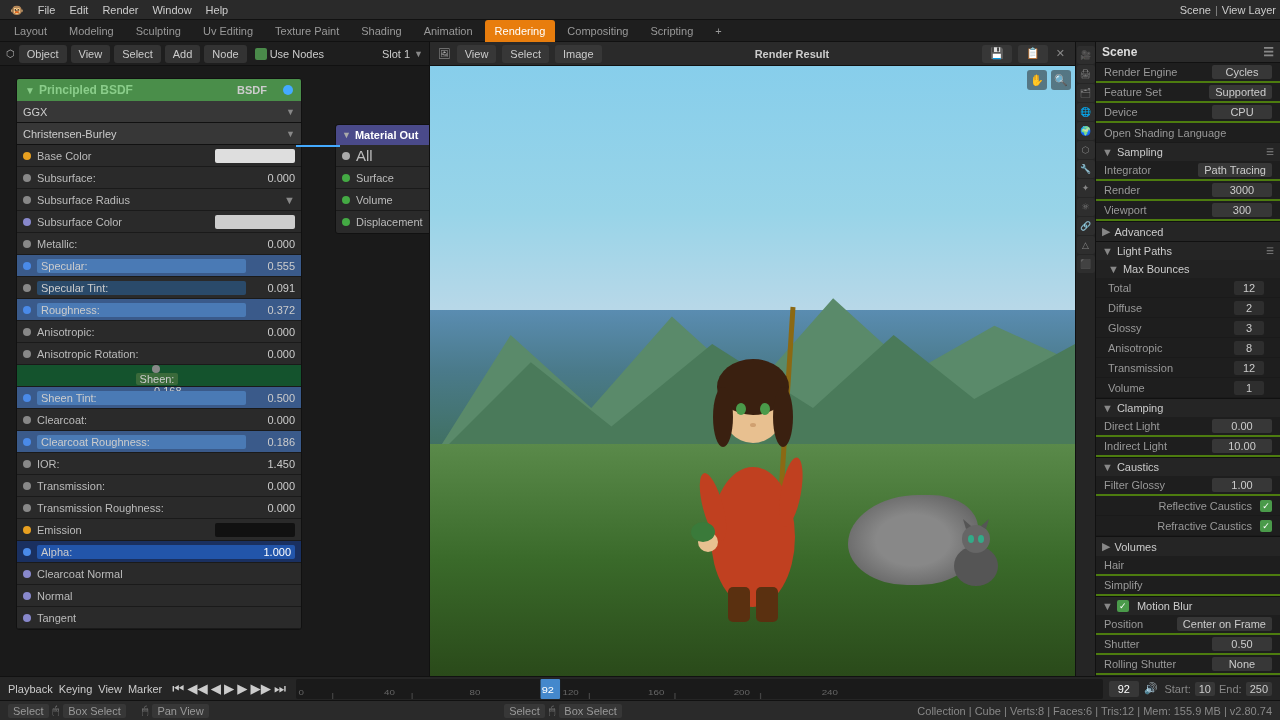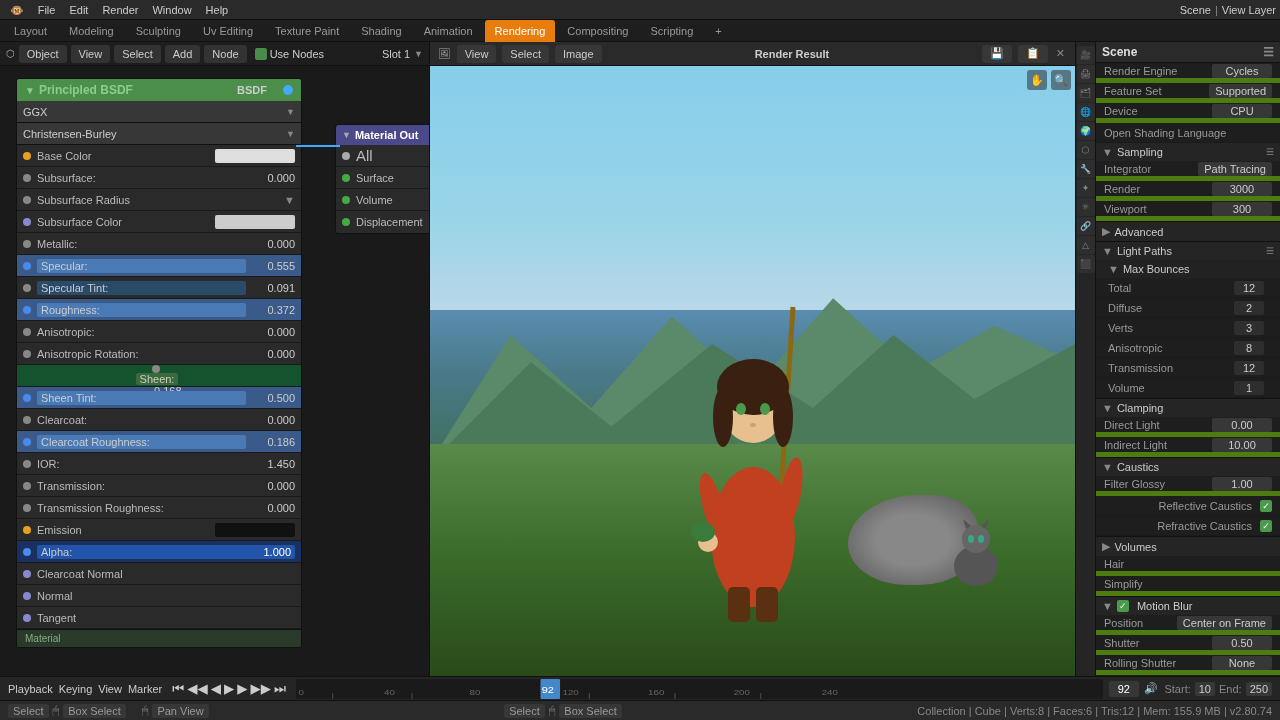--- a/index.html
+++ b/index.html
@@ -289,21 +289,21 @@
       color: #ccc;
       gap: 4px;
     }
     .pp-row {
       display: flex;
       align-items: center;
       justify-content: space-between;
       padding: 2px 8px;
       height: 20px;
       font-size: 11px;
-      border-bottom: 5px solid #4d7c0f;
+      border-bottom: 2px solid #4d7c0f;
     }
     .pp-row-lbl { color: #999; }
     .pp-row-val {
       background: #373737;
       color: #ccc;
       padding: 1px 6px;
       border-radius: 2px;
       font-size: 11px;
       min-width: 60px;
       text-align: center;
@@ -569,21 +569,20 @@
           <div class="bsdf-row">
             <div class="circle" style="background:#8888cc;"></div>
             <span class="label">Normal</span>
           </div>
 
           <div class="bsdf-row">
             <div class="circle" style="background:#8888cc;"></div>
             <span class="label">Tangent</span>
           </div>
 
-          <div style="padding:3px 8px;background:#2a3a2a;border-top:1px solid #111;font-size:10px;color:#8aaa8a;">Material</div>
         </div>
 
         <div style="position:absolute;left:335px;top:58px;width:100px;background:#2a2a2a;border:1px solid #111;border-radius:3px;">
           <div style="background:#4a4a8a;padding:4px 6px;display:flex;align-items:center;gap:4px;border-radius:3px 3px 0 0;">
             <span style="font-size:9px;color:#aaa;">▼</span>
             <span style="color:#fff;font-size:11px;font-weight:bold;">Material Out</span>
           </div>
           <div style="display:flex;align-items:center;height:22px;padding:0 6px;gap:6px;border-bottom:1px solid #1a1a1a;">
             <div style="width:8px;height:8px;border-radius:50%;background:#aaa;"></div>
             <span style="font-size:15px;color:#bbb;">All</span>
@@ -770,21 +769,21 @@
         </div>
         <div class="pp-sub-row">
           <span class="pp-sub-lbl">Total</span>
           <span class="pp-sub-val">12</span>
         </div>
         <div class="pp-sub-row">
           <span class="pp-sub-lbl">Diffuse</span>
           <span class="pp-sub-val">2</span>
         </div>
         <div class="pp-sub-row">
-          <span class="pp-sub-lbl">Verts</span>
+          <span class="pp-sub-lbl">Glossy</span>
           <span class="pp-sub-val">3</span>
         </div>
         <div class="pp-sub-row">
           <span class="pp-sub-lbl">Anisotropic</span>
           <span class="pp-sub-val">8</span>
         </div>
         <div class="pp-sub-row">
           <span class="pp-sub-lbl">Transmission</span>
           <span class="pp-sub-val">12</span>
         </div>

